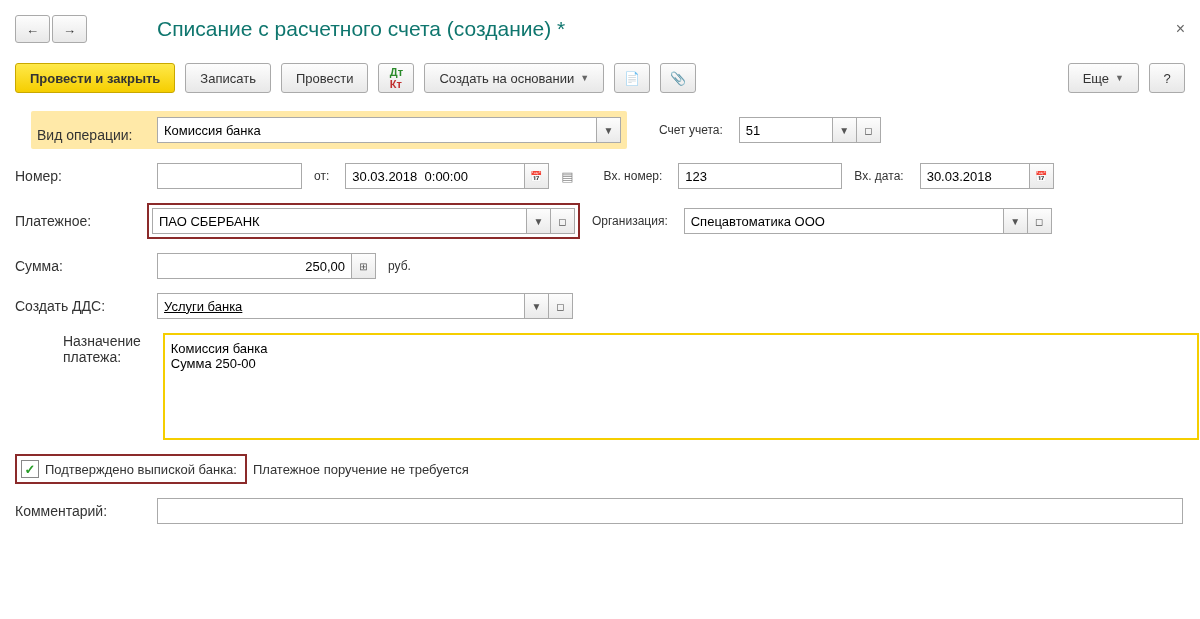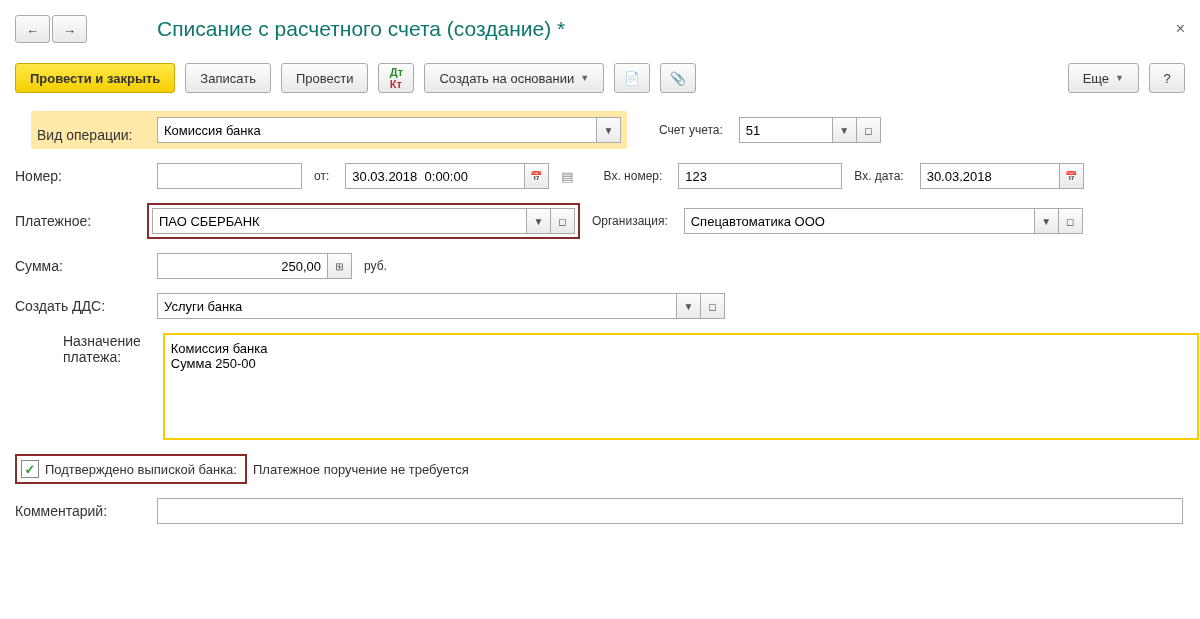--- a/index.html
+++ b/index.html
@@ -225,55 +225,55 @@
     <input class="input" style="width: 180px;" value="30.03.2018  0:00:00">
     <div class="input-btn">📅</div>
   </div>
   <span style="color:#888;">▤</span>
   <span class="label-inline" style="margin-left:18px;">Вх. номер:</span>
   <div class="field-box">
     <input class="input" style="width: 164px;" value="123">
   </div>
   <span class="label-inline" style="line-height:13px;">Вх. дата:</span>
   <div class="field-box">
-    <input class="input" style="width: 140px;" value="30.03.2018">
+    <input class="input" style="width: 110px;" value="30.03.2018">
     <div class="input-btn">📅</div>
   </div>
 </div>
 
 <div class="form-row">
   <span class="label">Платежное:</span>
   <div class="red-box">
     <div class="field-box">
       <input class="input" style="width: 375px;" value="ПАО СБЕРБАНК">
       <div class="input-btn">▼</div>
       <div class="input-btn">◻</div>
     </div>
   </div>
   <span class="label-inline">Организация:</span>
   <div class="field-box">
-    <input class="input" style="width: 351px;" value="Спецавтоматика ООО">
+    <input class="input" style="width: 320px;" value="Спецавтоматика ООО">
     <div class="input-btn">▼</div>
     <div class="input-btn">◻</div>
   </div>
 </div>
 
 <div class="form-row">
   <span class="label">Сумма:</span>
   <div class="field-box" style="margin-left:10px;">
-    <input class="input" style="width: 171px; text-align: right;" value="250,00">
+    <input class="input" style="width: 195px; text-align: right;" value="250,00">
     <div class="input-btn">⊞</div>
   </div>
   <span class="label-inline">руб.</span>
 </div>
 
 <div class="form-row">
   <span class="label">Создать ДДС:</span>
   <div class="field-box" style="margin-left:10px;">
-    <input class="input" style="width: 520px;" value="Услуги банка">
+    <input class="input" style="width: 368px; text-decoration: underline;" value="Услуги банка">
     <div class="input-btn">▼</div>
     <div class="input-btn">◻</div>
   </div>
 </div>
 
 <div class="form-row" style="align-items:flex-start;margin-left:48px;">
   <span class="label" style="line-height:16px;">Назначение платежа:</span>
   <div class="yellow-box" style="margin-left:10px;">
     <textarea class="textarea" style="">Комиссия банка
 Сумма 250-00</textarea>

